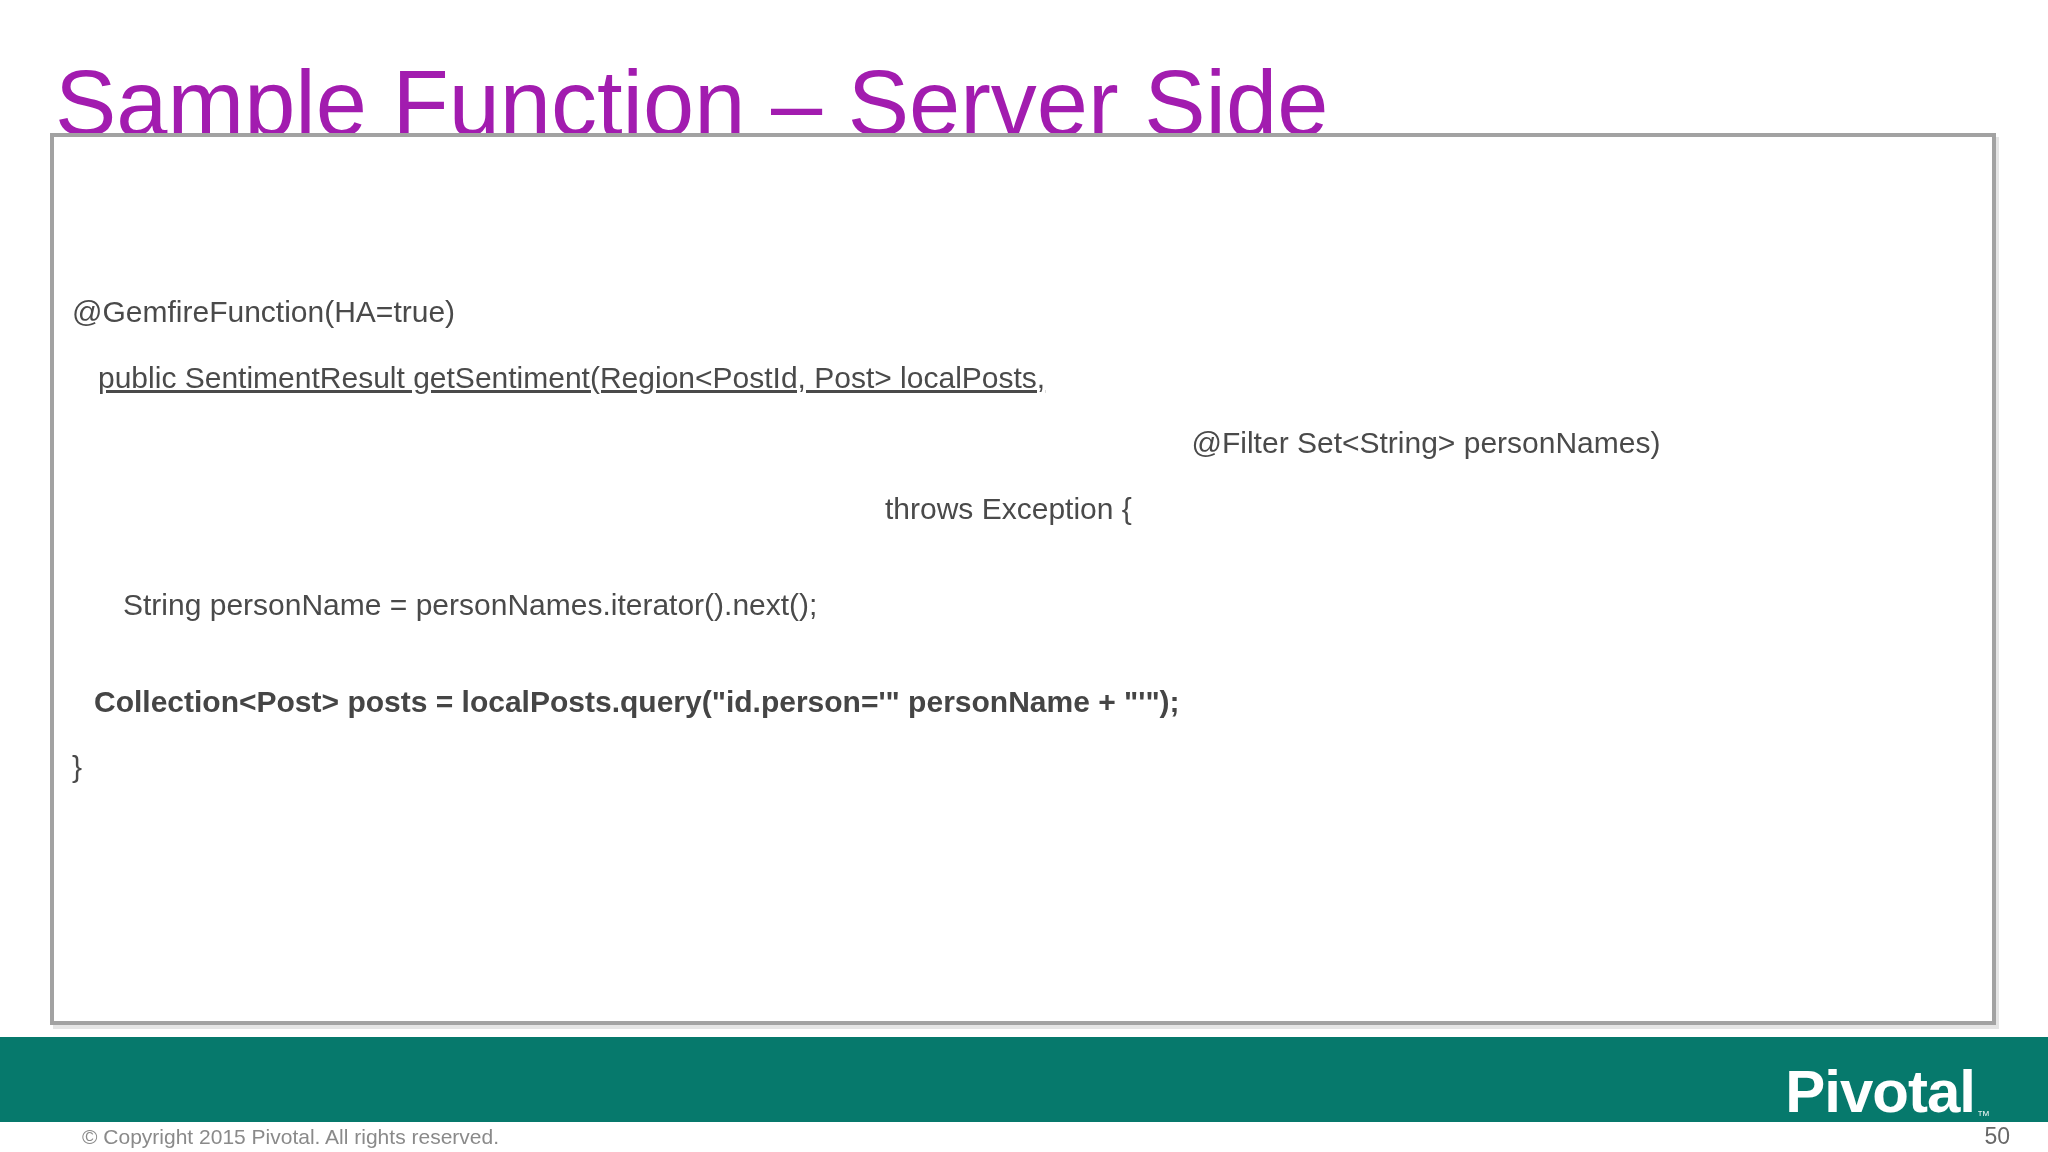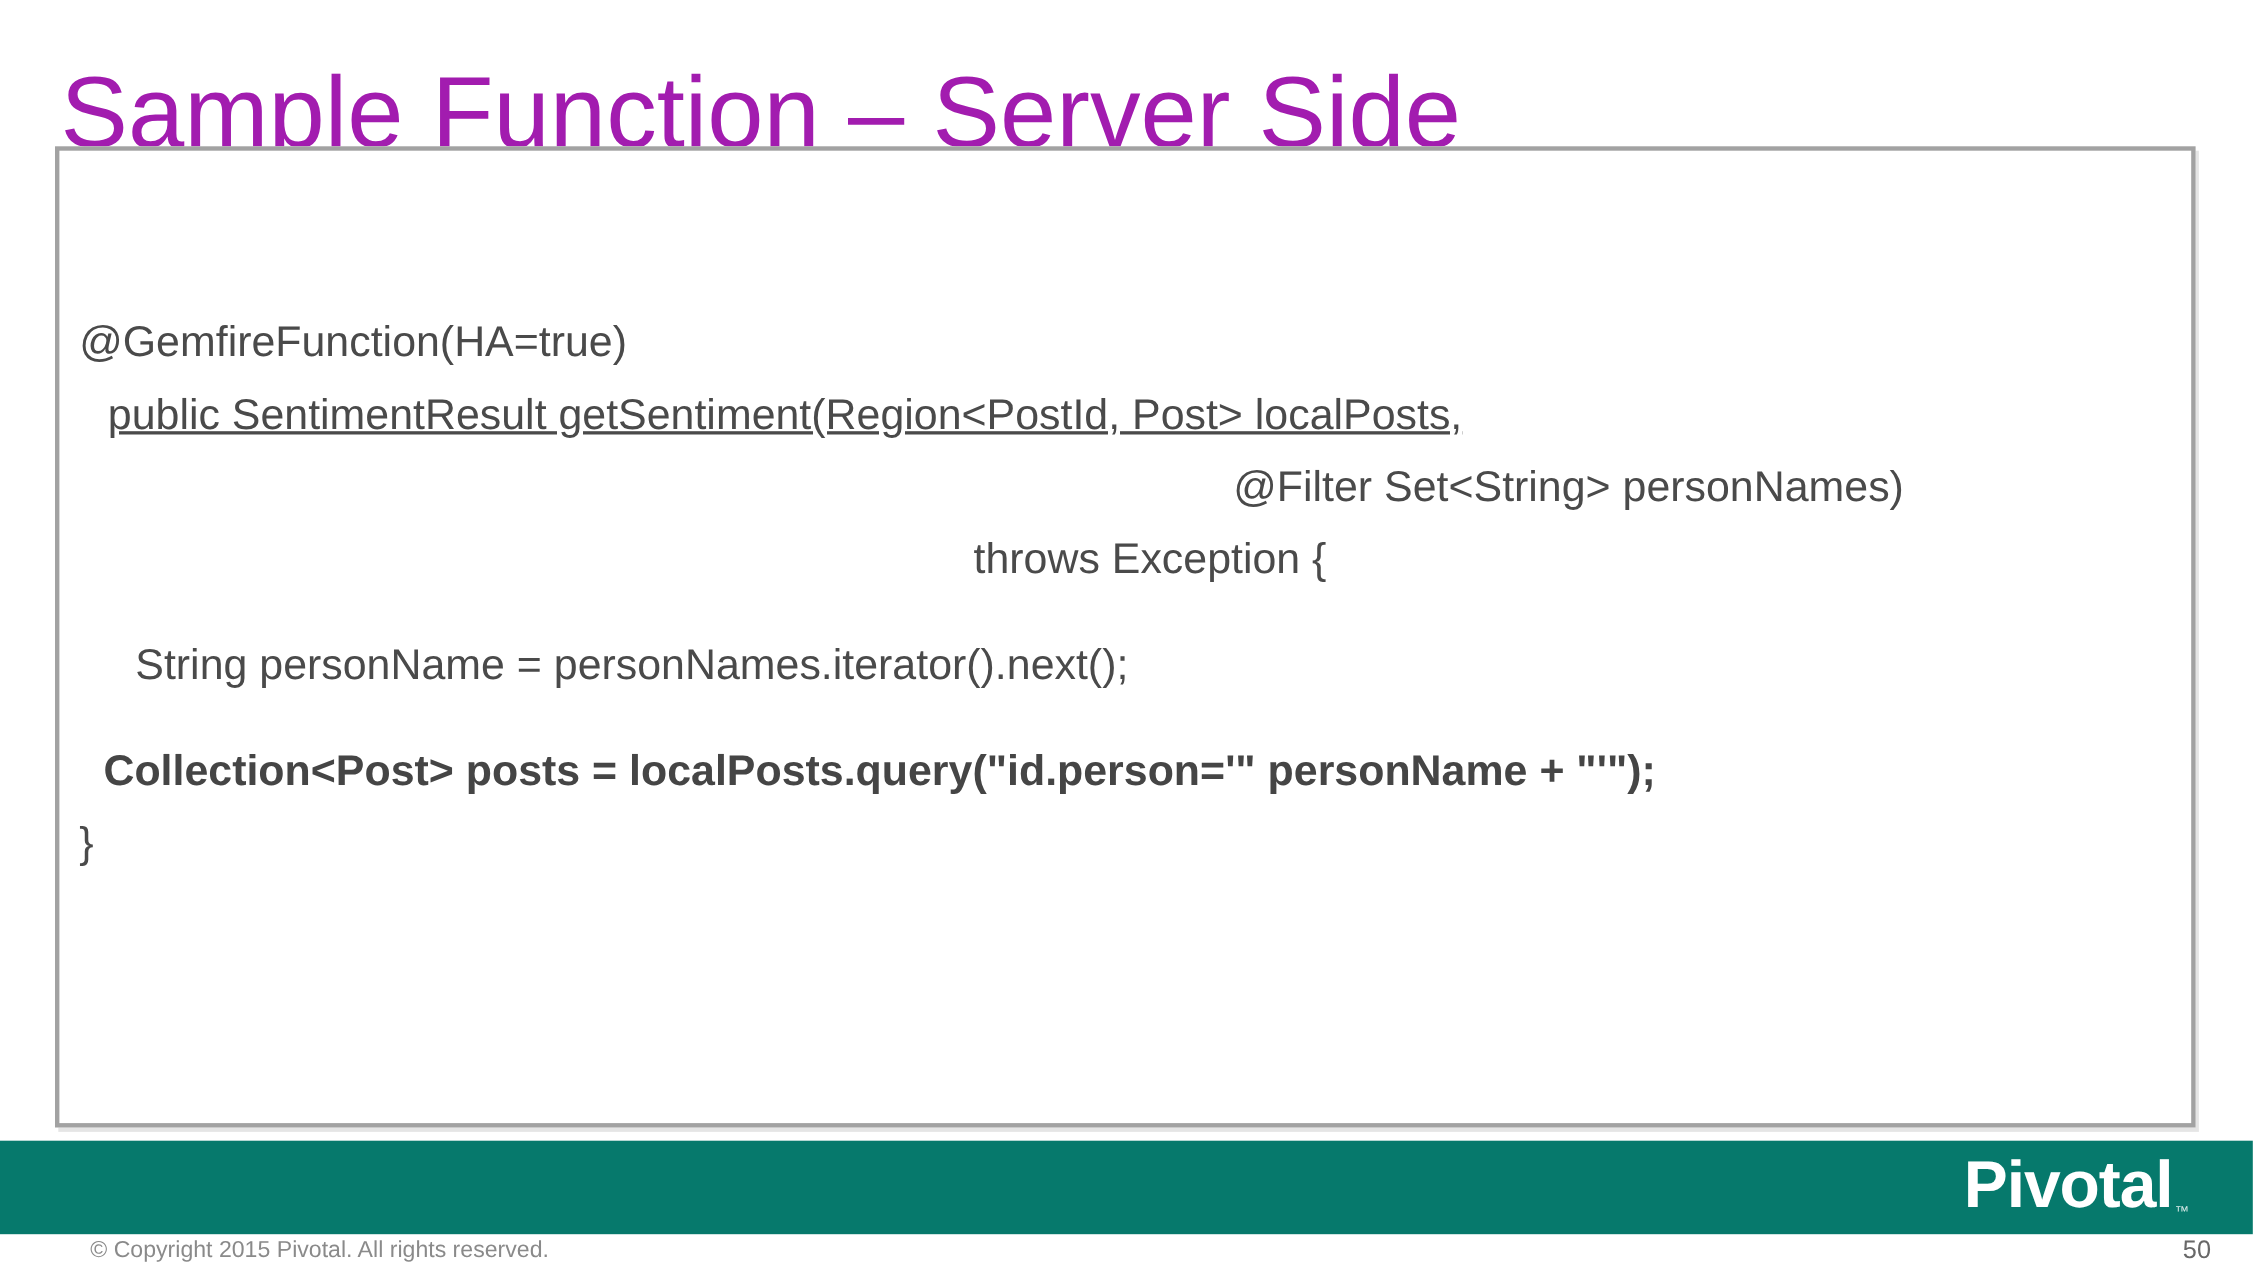--- a/index.html
+++ b/index.html
@@ -35,21 +35,21 @@
     width: 1946px;
     height: 892px;
     box-sizing: border-box;
     background: #ffffff;
     border: 4px solid #A2A2A2;
     box-shadow: 3px 4px 0 rgba(0,0,0,0.10);
     padding-top: 142px;
     overflow: hidden;
   }
   .code-line {
-    font-size: 39px;
+    font-size: 30px;
     line-height: 65.5px;
     color: #4A4A4A;
     white-space: pre;
   }
   .ind-none    { padding-left: 18px;  }   
   .ind-method  { padding-left: 44px; text-decoration: underline;  }   
   .ind-body    { padding-left: 69px; margin-top: 31px;  }   
   .ind-filter  { padding-left: 806px; text-align: center; }   
   .ind-throws  { padding-left: 831px; }   
   .code-line.bold { font-weight: bold; color: #454545; padding-left: 40px; }
@@ -59,21 +59,21 @@
     position: absolute;
     left: 0;
     top: 1037px;
     width: 2048px;
     height: 85px;
     background: #06796C;
   }
   .pivotal-logo {
     position: absolute;
     right: 58px;
-    top: 7px;
+    top: 22px;
     color: #ffffff;
     font-size: 60px;
     line-height: 66px;
     font-weight: bold;
     letter-spacing: -1px;
     white-space: nowrap;
     text-align: right;
   }
   .trademark {
     display: inline-block;

